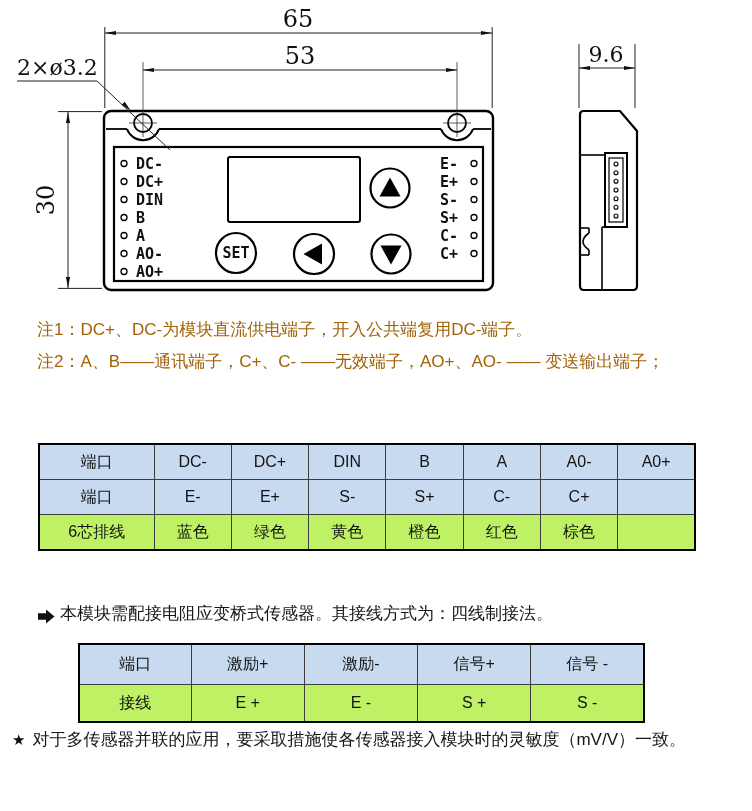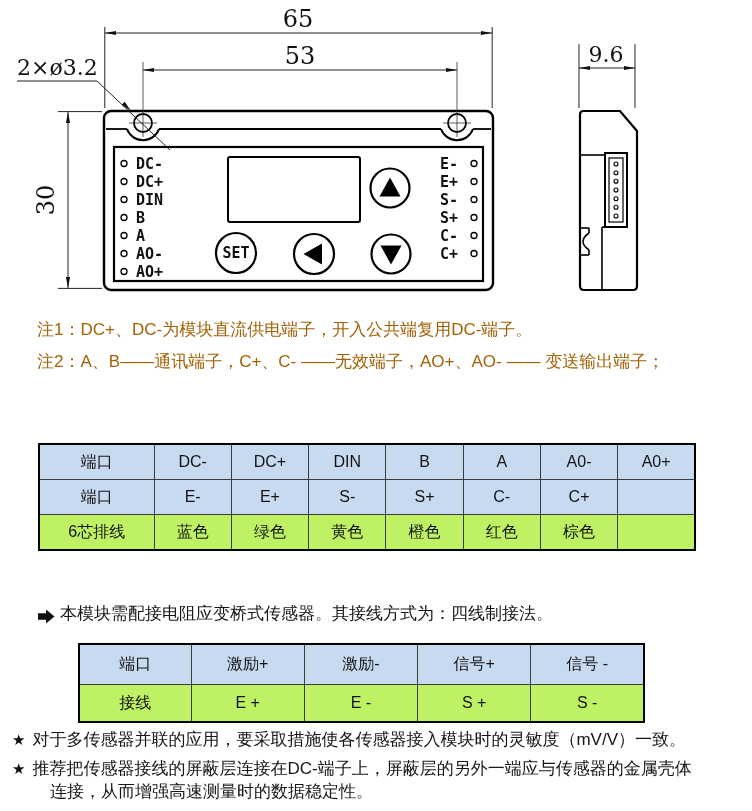--- a/index.html
+++ b/index.html
@@ -246,20 +246,14 @@
       <td>E -</td>
       <td>S +</td>
       <td>S -</td>
     </tr>
   </tbody>
     </table>
 
   <div class="abs bullet-line" style="left:12px;top:730px">
     <span class="star">★</span><span>对于多传感器并联的应用，要采取措施使各传感器接入模块时的灵敏度（mV/V）一致。</span>
   </div>
-  <div class="abs bullet-line" style="left:12px;top:759px">
-    <span class="star">★</span><span>推荐把传感器接线的屏蔽层连接在DC-端子上，屏蔽层的另外一端应与传感器的金属壳体</span>
-  </div>
-  <div class="abs bullet-line" style="left:50px;top:782px">
-    <span>连接，从而增强高速测量时的数据稳定性。</span>
-  </div>
 
 </div>
 
 </body></html>

